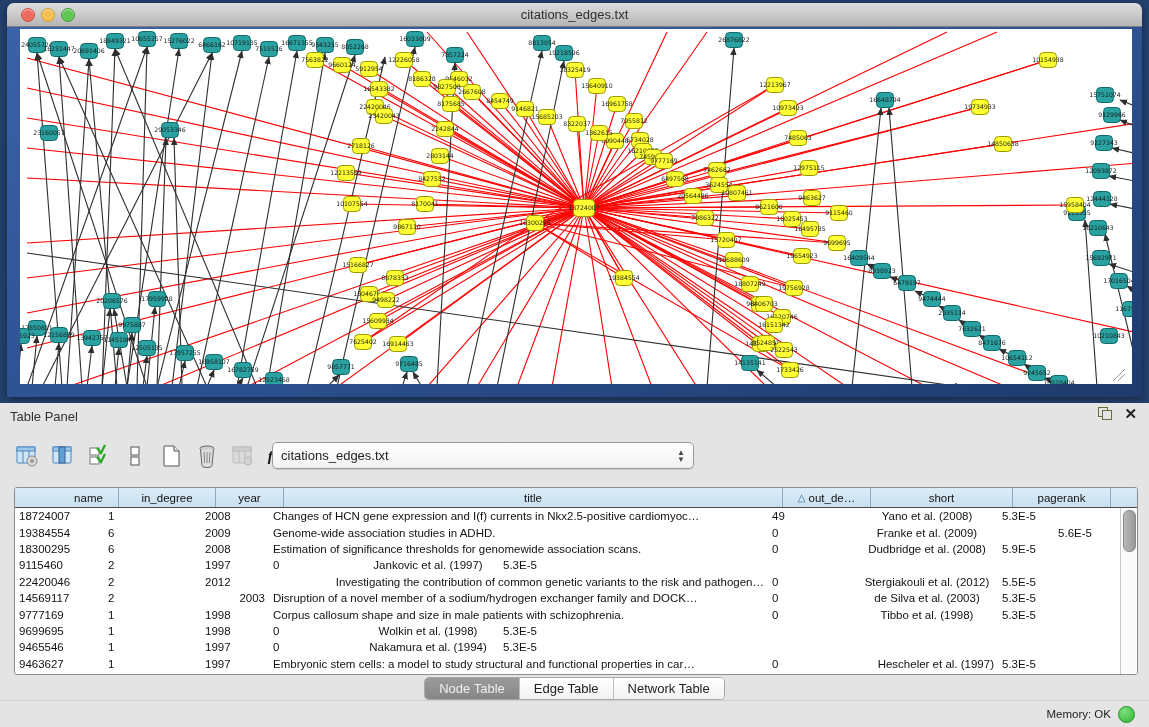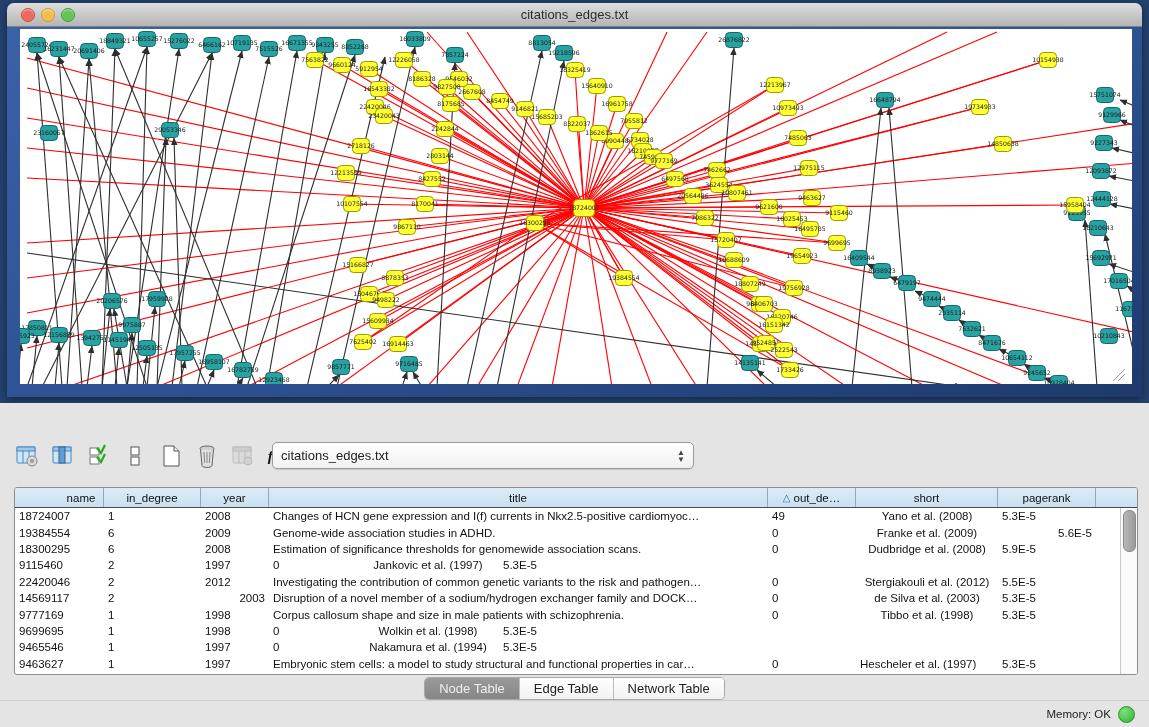--- a/index.html
+++ b/index.html
@@ -798,20 +798,27 @@
             <text x="1055" y="178" text-anchor="middle" font-size="6.2px" fill="#1a1a1a" font-family="DejaVu Sans, sans-serif">15958404</text>
           </g>
           <line x1="1093" y1="352" x2="1105" y2="340" stroke="#9a9a9a" stroke-width="1"></line>
           <line x1="1098" y1="352" x2="1105" y2="345" stroke="#9a9a9a" stroke-width="1"></line>
         </svg>
     </div>
   </div>
 </div>
 
 <div class="tpanel">
+  <div class="tp-head">
+    <span class="tp-title">Table Panel</span>
+    <span class="tp-icons">
+      <span class="float-ic"></span>
+      <span class="close-ic">✕</span>
+    </span>
+  </div>
 
   <div class="toolbar">
     <span class="tbi">
       <svg width="24" height="24">
           <rect x="2" y="3" width="18" height="16" rx="1" fill="#cfe6f7" stroke="#4a87c0"></rect>
           <rect x="2" y="3" width="18" height="4" fill="#9ec7e8" stroke="#4a87c0"></rect>
           <line x1="8" y1="7" x2="8" y2="19" stroke="#4a87c0"></line>
           <line x1="14" y1="7" x2="14" y2="19" stroke="#4a87c0"></line>
           <circle cx="17" cy="17" r="5" fill="#d9d9d9" stroke="#8a8a8a"></circle>
           <circle cx="17" cy="17" r="2" fill="#9a9a9a"></circle>
@@ -865,21 +872,21 @@
     <span class="tbi" style="font-family:'Liberation Serif',serif;font-style:italic;font-weight:bold;font-size:15px;color:#111;">f(x)</span>
   </div>
 
   <div class="combo">
     <span class="val">citations_edges.txt</span>
     <span class="step">▲<br>▼</span>
   </div>
 
   <div class="tablebox">
     <div class="thead" id="thead">
-        <div class="th" style="width: 89px; padding-left: 44px;">name</div>
+        <div class="th" style="width: 104px; padding-left: 44px;">name</div>
         <div class="th" style="width: 97px;">in_degree</div>
         <div class="th" style="width: 68px;">year</div>
         <div class="th" style="width: 499px;">title</div>
         <div class="th" style="width: 88px;"><span class="sortg">△</span>out_de…</div>
         <div class="th" style="width: 142px;">short</div>
         <div class="th" style="width: 98px;">pagerank</div>
       </div>
     <div class="tbody" id="tbody">
         <div class="tr">
           <div class="td" style="width: 89px; text-align: left;">18724007</div>
@@ -913,21 +920,21 @@
           <div class="td" style="width: 97px; text-align: left;">2</div>
           <div class="td" style="width: 68px; text-align: left;">1997</div>
           <div class="td" style="width: 88px; text-align: left;">0</div>
           <div class="td" style="width: 142px; text-align: center;">Jankovic et al. (1997)</div>
           <div class="td" style="width: 98px; text-align: left;">5.3E-5</div>
         </div>
         <div class="tr">
           <div class="td" style="width: 89px; text-align: left;">22420046</div>
           <div class="td" style="width: 97px; text-align: left;">2</div>
           <div class="td" style="width: 68px; text-align: left;">2012</div>
-          <div class="td" style="width: 499px; text-align: left;">Investigating the contribution of common genetic variants to the risk and pathogen…</div>
+          <div class="td" style="width: 499px; text-align: right;">Investigating the contribution of common genetic variants to the risk and pathogen…</div>
           <div class="td" style="width: 88px; text-align: left;">0</div>
           <div class="td" style="width: 142px; text-align: center;">Stergiakouli et al. (2012)</div>
           <div class="td" style="width: 98px; text-align: left;">5.5E-5</div>
         </div>
         <div class="tr">
           <div class="td" style="width: 89px; text-align: left;">14569117</div>
           <div class="td" style="width: 97px; text-align: left;">2</div>
           <div class="td" style="width: 68px; text-align: right;">2003</div>
           <div class="td" style="width: 499px; text-align: left;">Disruption of a novel member of a sodium/hydrogen exchanger family and DOCK…</div>
           <div class="td" style="width: 88px; text-align: left;">0</div>
@@ -958,21 +965,21 @@
           <div class="td" style="width: 88px; text-align: left;">0</div>
           <div class="td" style="width: 142px; text-align: center;">Nakamura et al. (1994)</div>
           <div class="td" style="width: 98px; text-align: left;">5.3E-5</div>
         </div>
         <div class="tr">
           <div class="td" style="width: 89px; text-align: left;">9463627</div>
           <div class="td" style="width: 97px; text-align: left;">1</div>
           <div class="td" style="width: 68px; text-align: left;">1997</div>
           <div class="td" style="width: 499px; text-align: left;">Embryonic stem cells: a model to study structural and functional properties in car…</div>
           <div class="td" style="width: 88px; text-align: left;">0</div>
-          <div class="td" style="width: 142px; text-align: left;">Hescheler et al. (1997)</div>
+          <div class="td" style="width: 142px; text-align: right;">Hescheler et al. (1997)</div>
           <div class="td" style="width: 98px; text-align: left;">5.3E-5</div>
         </div>
       </div>
     <div class="vsb">
         <div class="thumb"></div>
       </div>
   </div>
 
   <div class="tabsbar">
     <div class="seg" id="segtabs">

